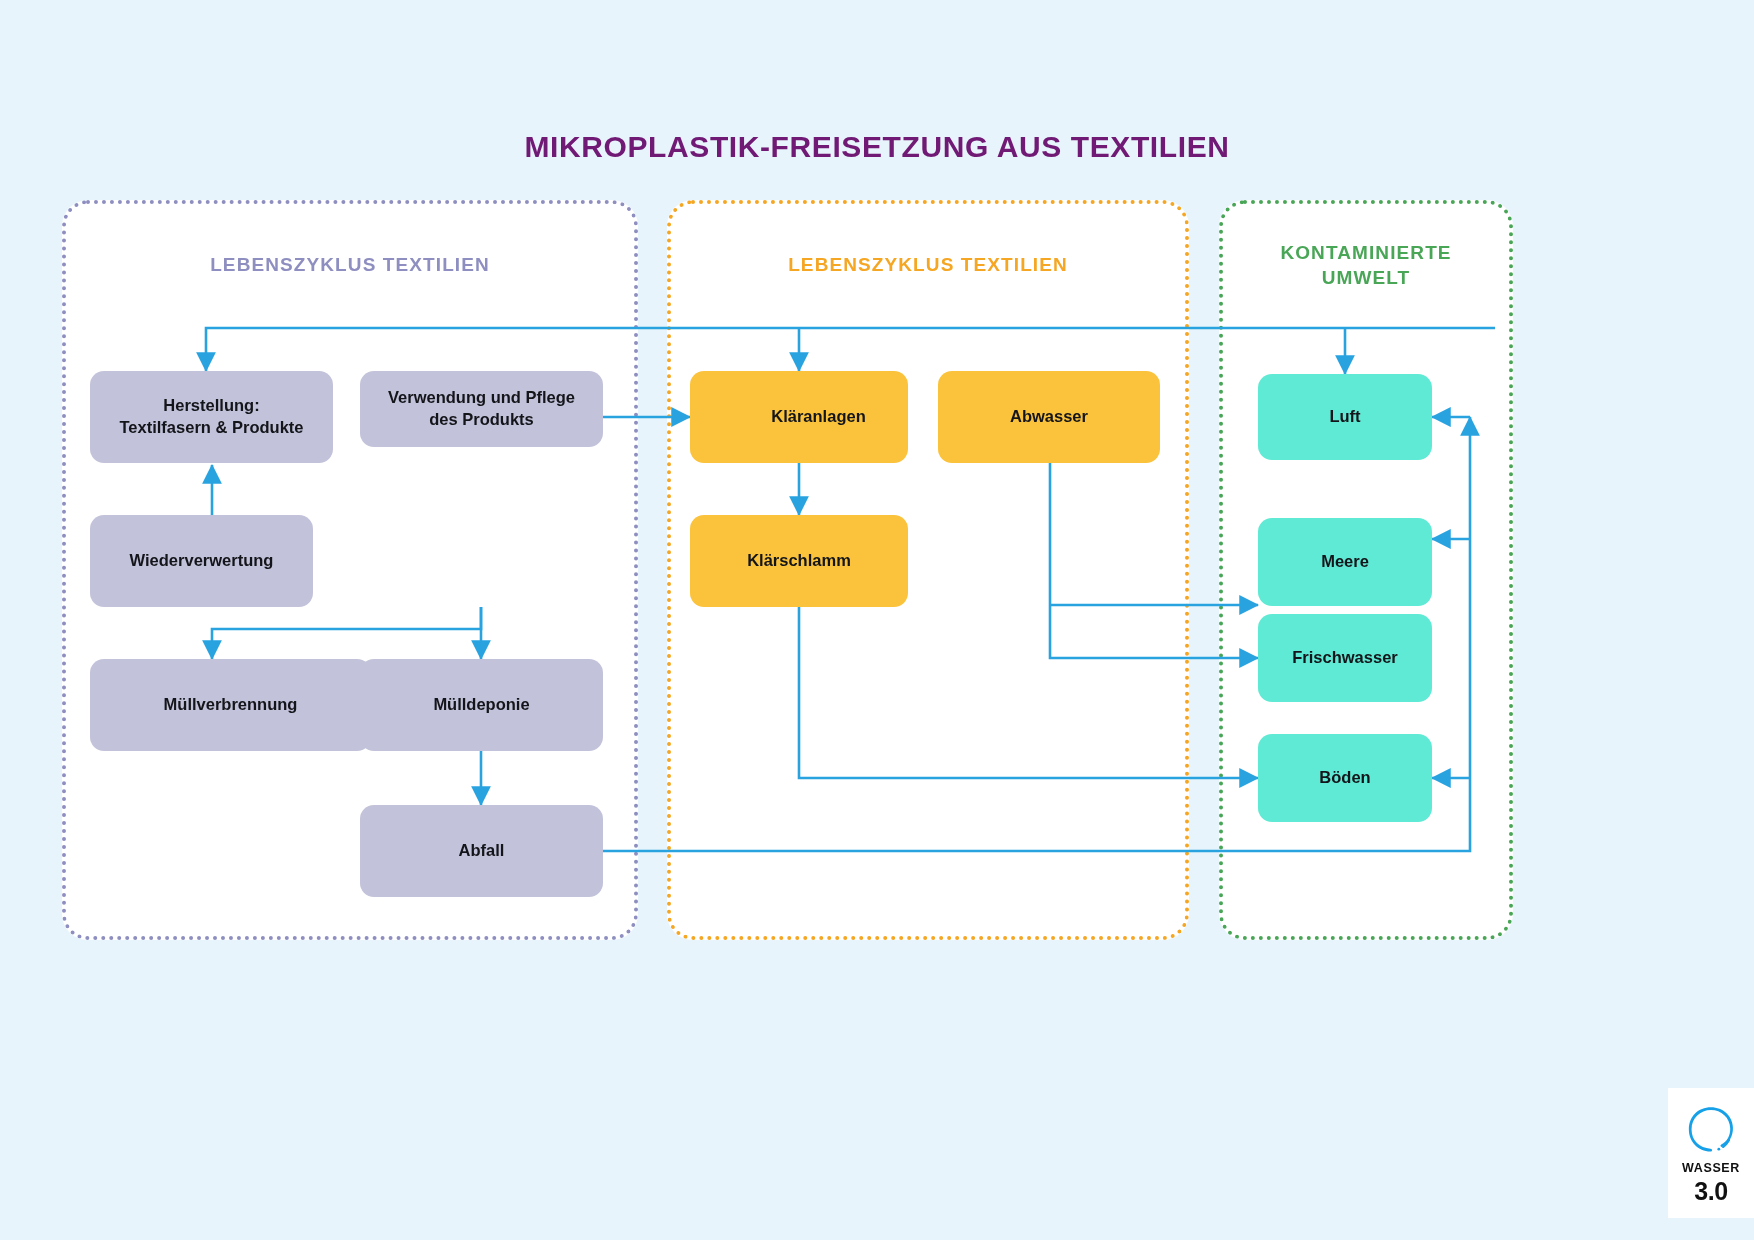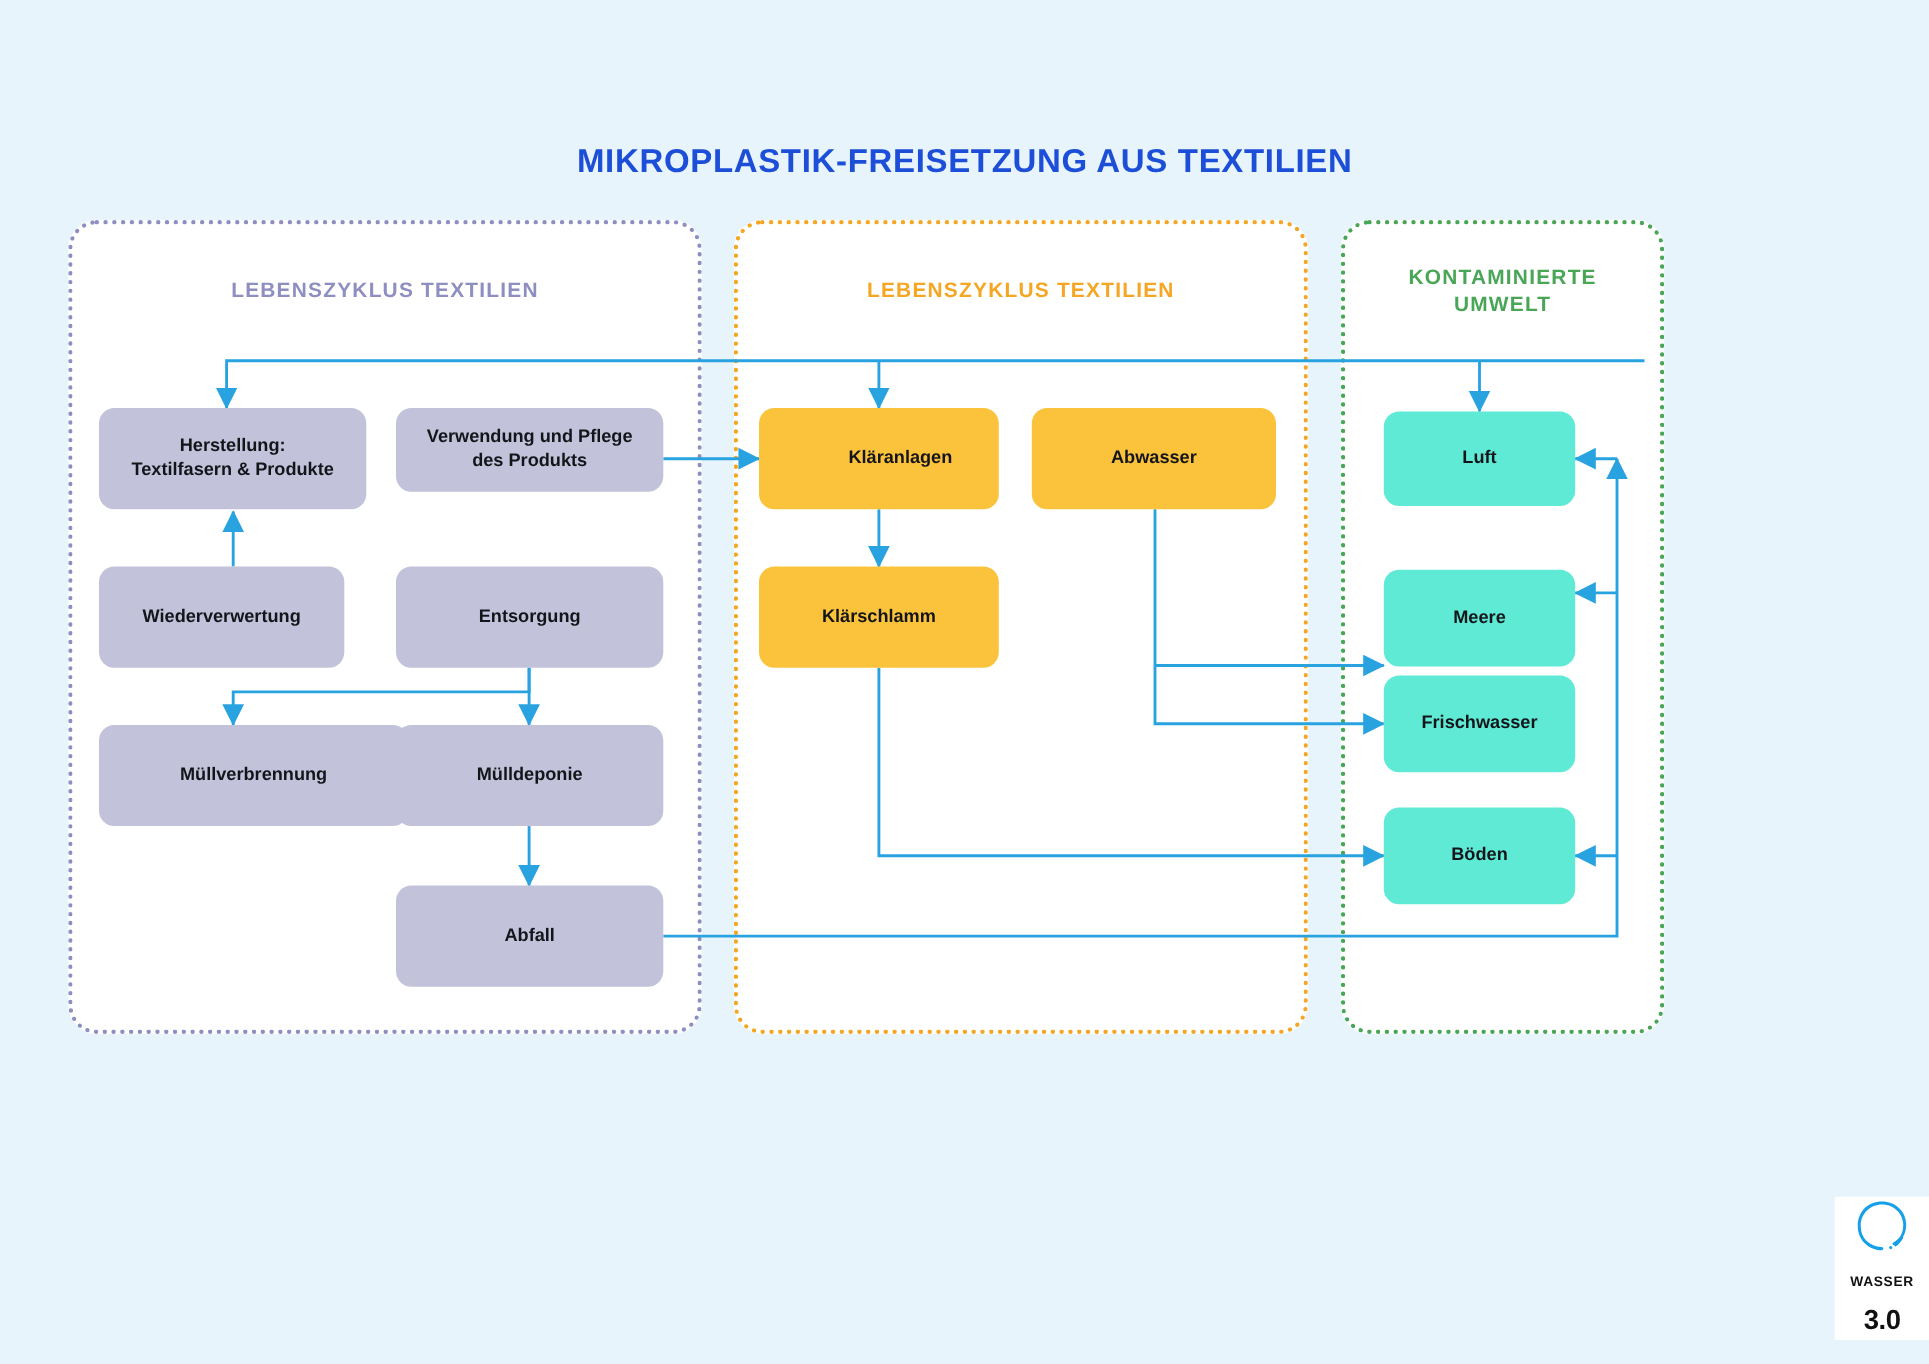--- a/index.html
+++ b/index.html
@@ -18,21 +18,21 @@
 
   
   #page-title {
     position: absolute;
     left: 0; top: 130px;
     width: 1754px;
     text-align: center;
     font-size: 30px;
     font-weight: 700;
     letter-spacing: 0.6px;
-    color: #1d4ed8;
+    color: #701a75;
     white-space: nowrap;
   }
 
   
   .panel {
     position: absolute;
     background: #ffffff;
     border-radius: 26px;
     border-style: dotted;
     border-width: 4px;
@@ -102,21 +102,22 @@
 
   
   #logo {
     position: absolute;
     left: 1668px; top: 1088px;
     width: 86px; height: 130px;
     background: #ffffff;
     display: flex;
     flex-direction: column;
     align-items: center;
-    gap: 16px;
+    justify-content: center;
+    gap: 4px;
   }
   #logo-mark { width: 54px; height: 54px; display: block; }
   #logo-word {
     font-size: 12.5px;
     font-weight: 700;
     letter-spacing: 0.6px;
     color: #111;
   }
   #logo-version {
     font-size: 25px;
@@ -179,21 +180,20 @@
       <path d="M1050,605 L1258,605" marker-end="url(#ah)"></path>
 
     </g>
   </svg>
 
   <div class="node purple" id="node-herstellung">Herstellung:
 Textilfasern &amp; Produkte</div>
   <div class="node purple" id="node-verwendung">Verwendung und Pflege
 des Produkts</div>
   <div class="node purple" id="node-wiederverwertung">Wiederverwertung</div>
-  <div class="node purple" id="node-entsorgung">Entsorgung</div>
   <div class="node purple" id="node-muellverbrennung">Müllverbrennung</div>
   <div class="node purple" id="node-muelldeponie">Mülldeponie</div>
   <div class="node purple" id="node-abfall">Abfall</div>
 
   <div class="node orange" id="node-klaeranlagen">Kläranlagen</div>
   <div class="node orange" id="node-abwasser">Abwasser</div>
   <div class="node orange" id="node-klaerschlamm">Klärschlamm</div>
 
   <div class="node green" id="node-luft">Luft</div>
   <div class="node green" id="node-meere">Meere</div>

